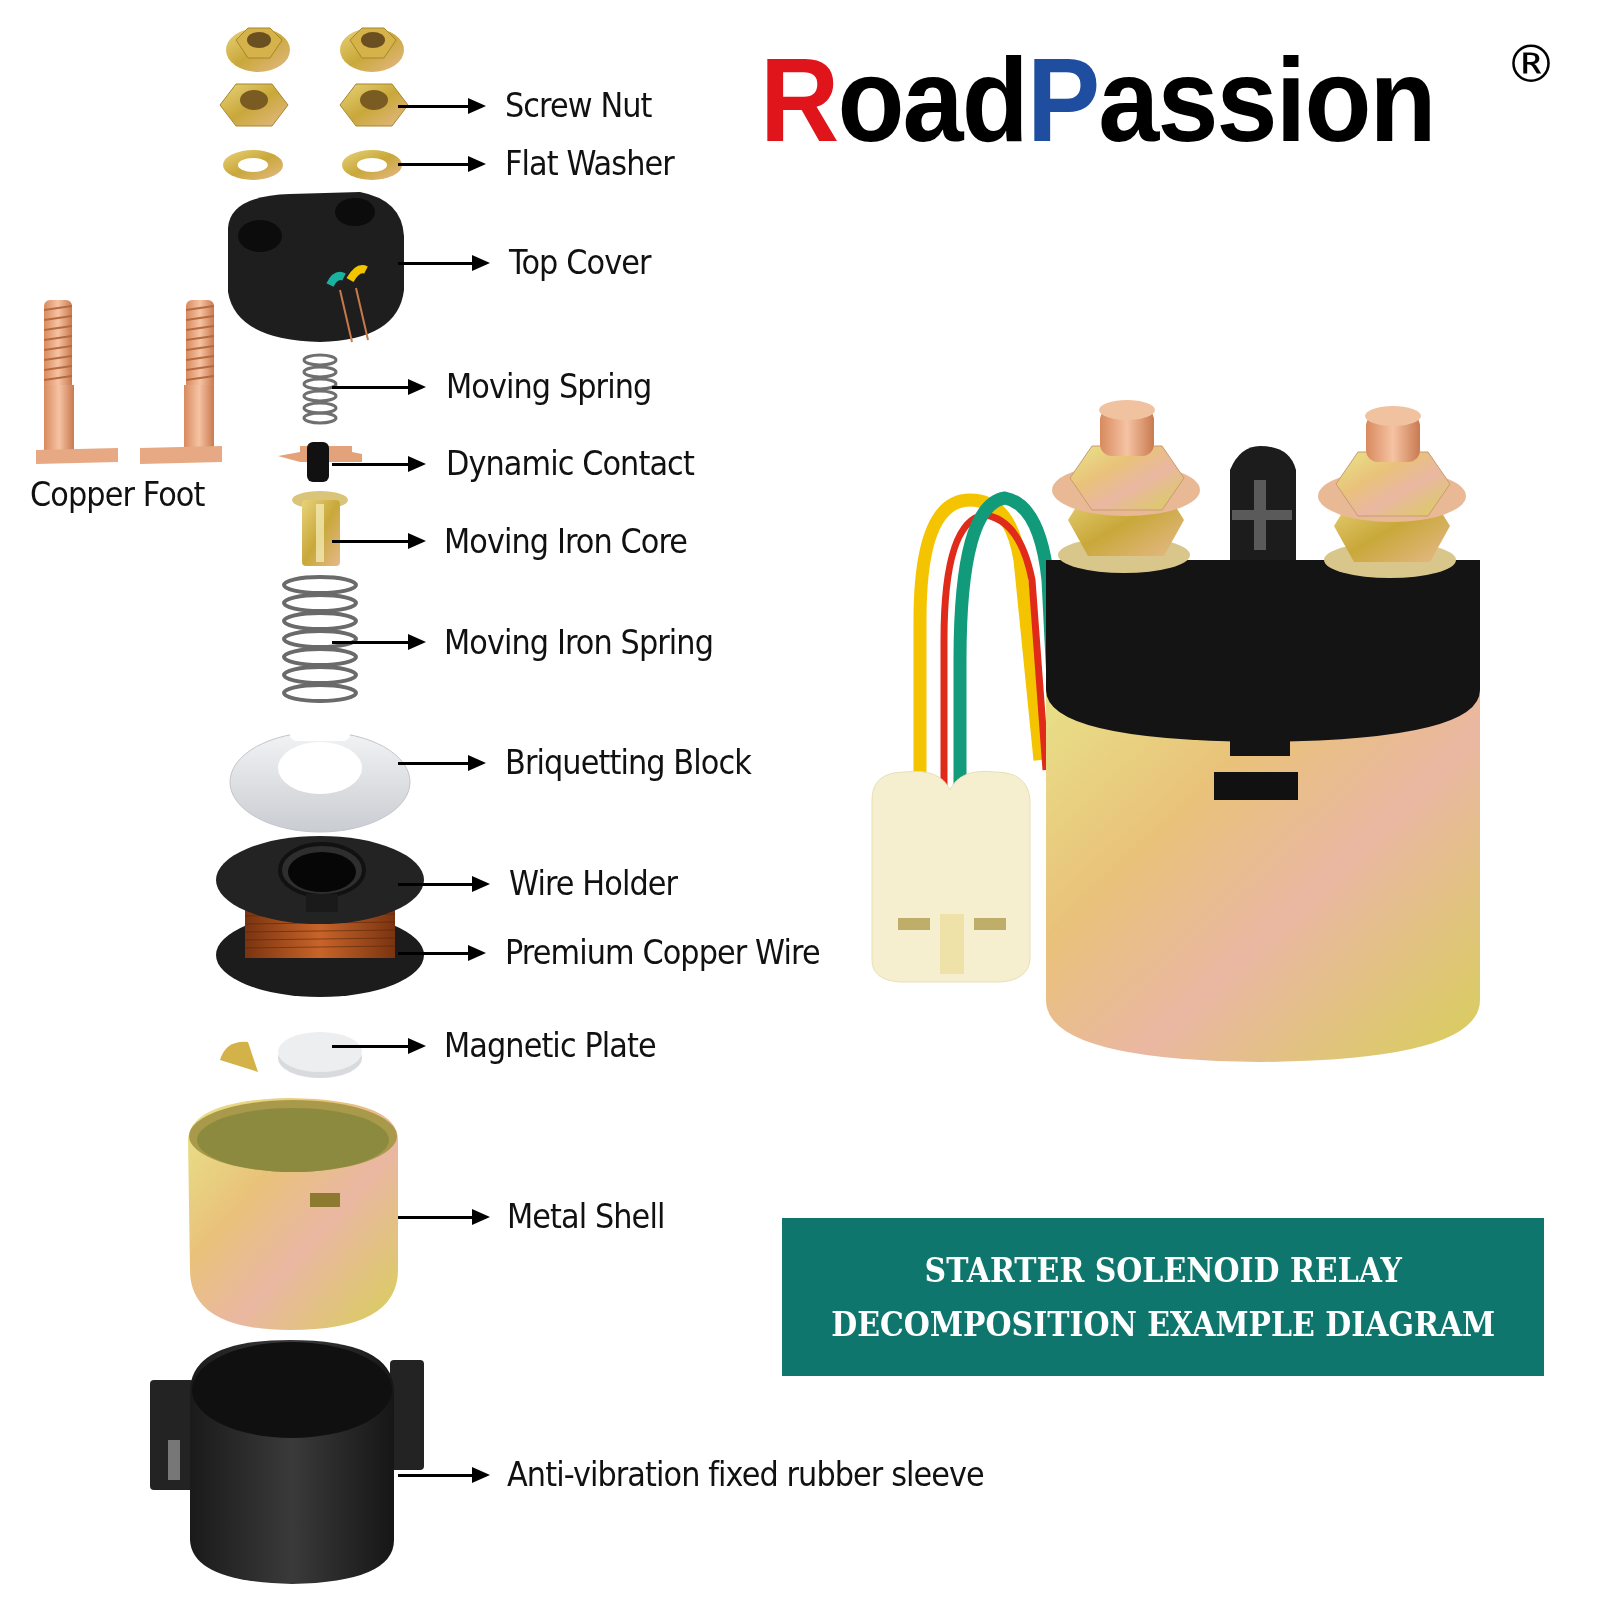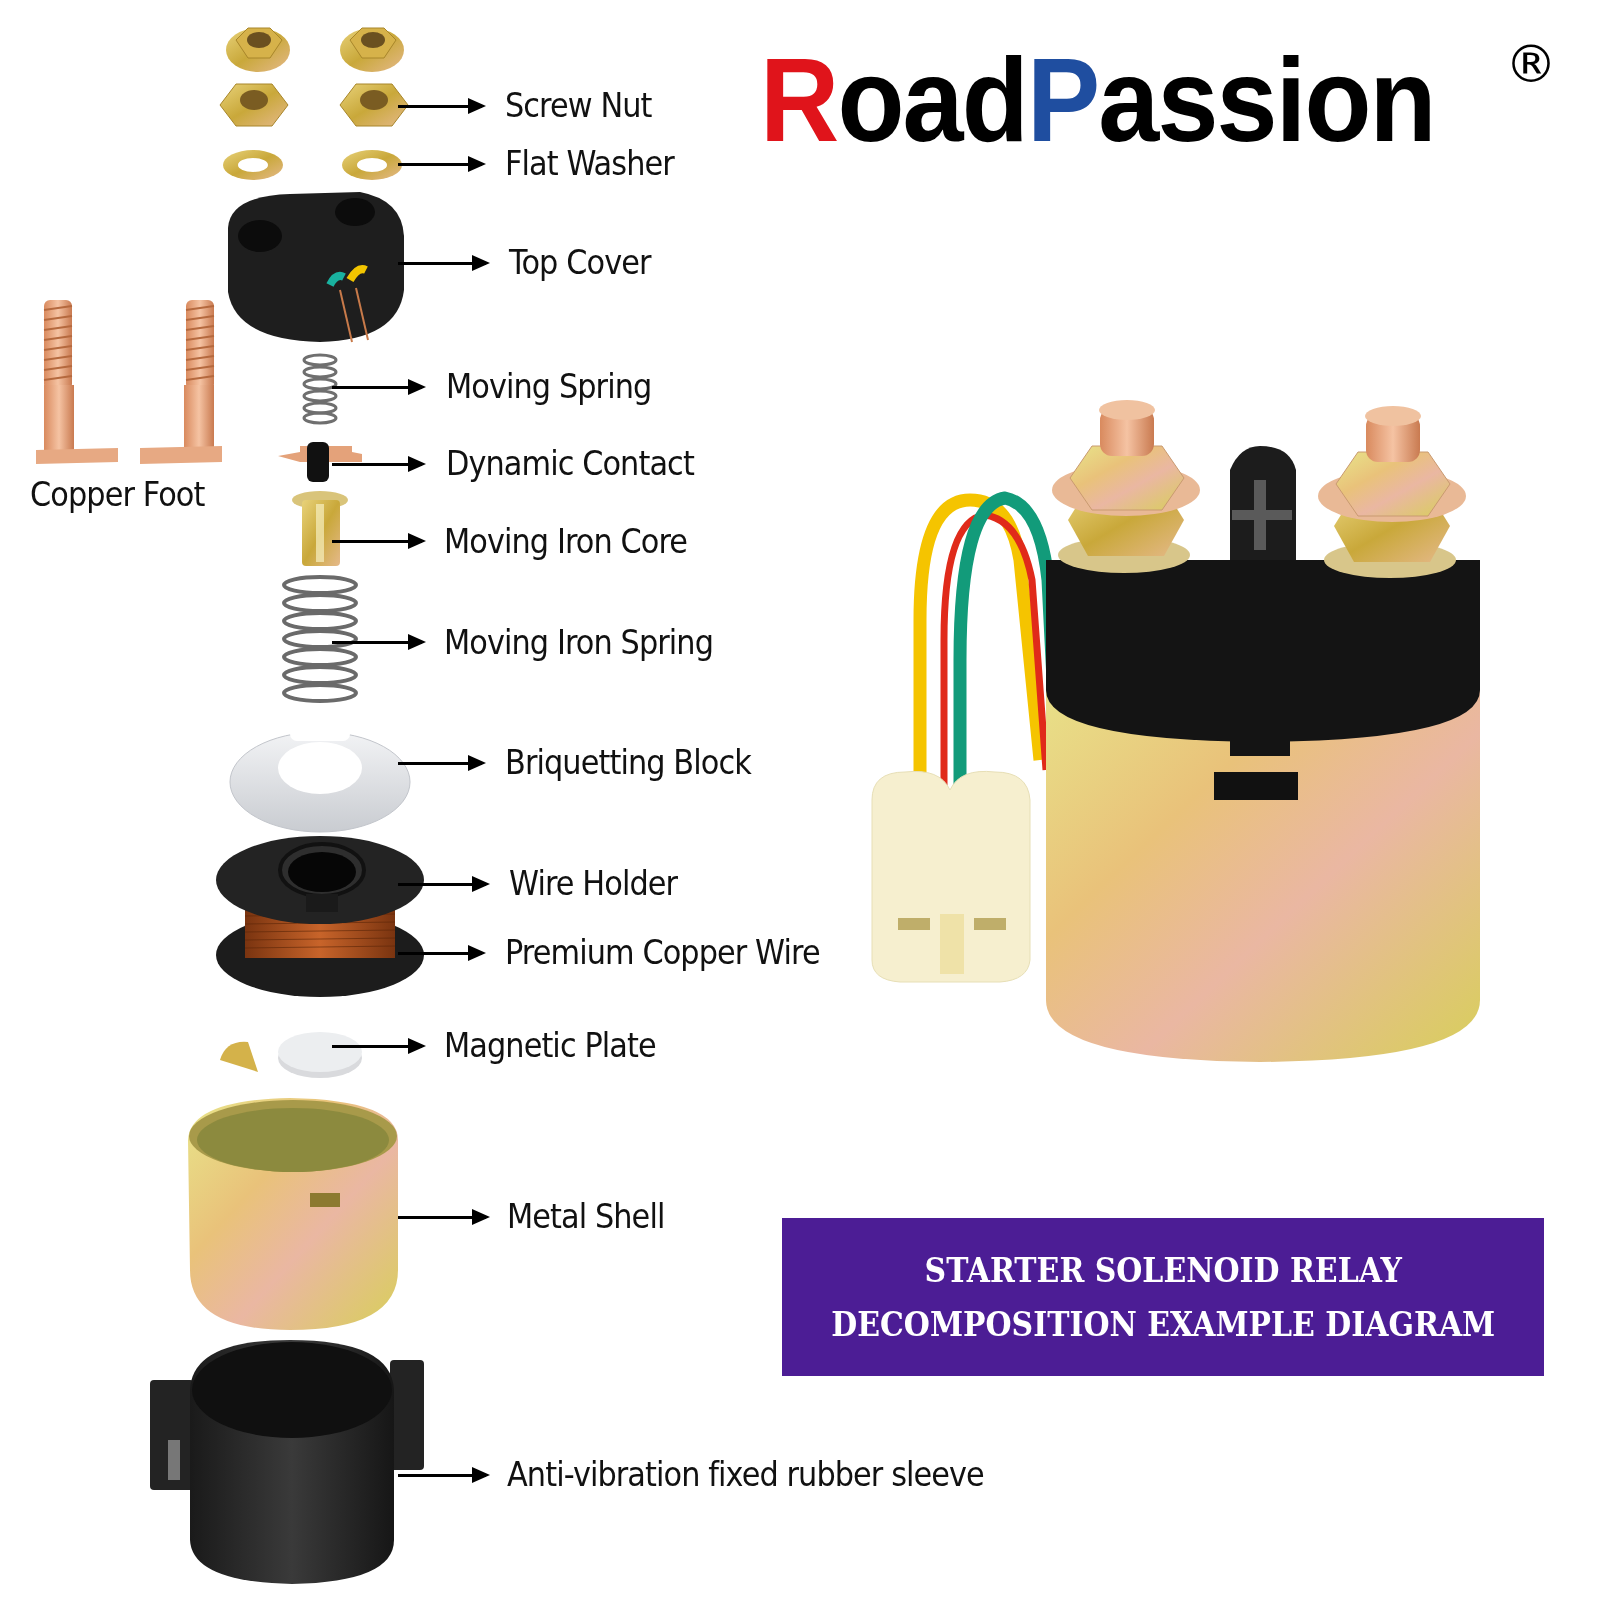--- a/index.html
+++ b/index.html
@@ -18,21 +18,21 @@
 
     
     .label { position: absolute; font-family: "DejaVu Sans", sans-serif; font-size: 33px;
              line-height: 38px; color: #111; white-space: nowrap; letter-spacing: -1px;
              transform: scaleX(0.92); transform-origin: left center; }
     .arrow { position: absolute; height: 3px; background: #000; }
     .arrow::after { content: ""; position: absolute; right: -4px; top: -7px;
                     border-left: 18px solid #000; border-top: 8px solid transparent; border-bottom: 8px solid transparent; }
 
     
-    .title-box { position: absolute; left: 782px; top: 1218px; width: 762px; height: 158px; background: #4c1d95;
+    .title-box { position: absolute; left: 782px; top: 1218px; width: 762px; height: 158px; background: #0f766e;
                  display: flex; flex-direction: column; align-items: center; justify-content: center; gap: 16px; }
     .title-line { font-family: "DejaVu Serif", "Liberation Serif", serif; font-weight: bold; color: #fff;
                   font-size: 34px; line-height: 38px; white-space: nowrap; letter-spacing: 0px;
                   transform: scaleX(0.88); }
 
     svg { position: absolute; overflow: visible; }
   </style>
 </head>
 <body>
 

